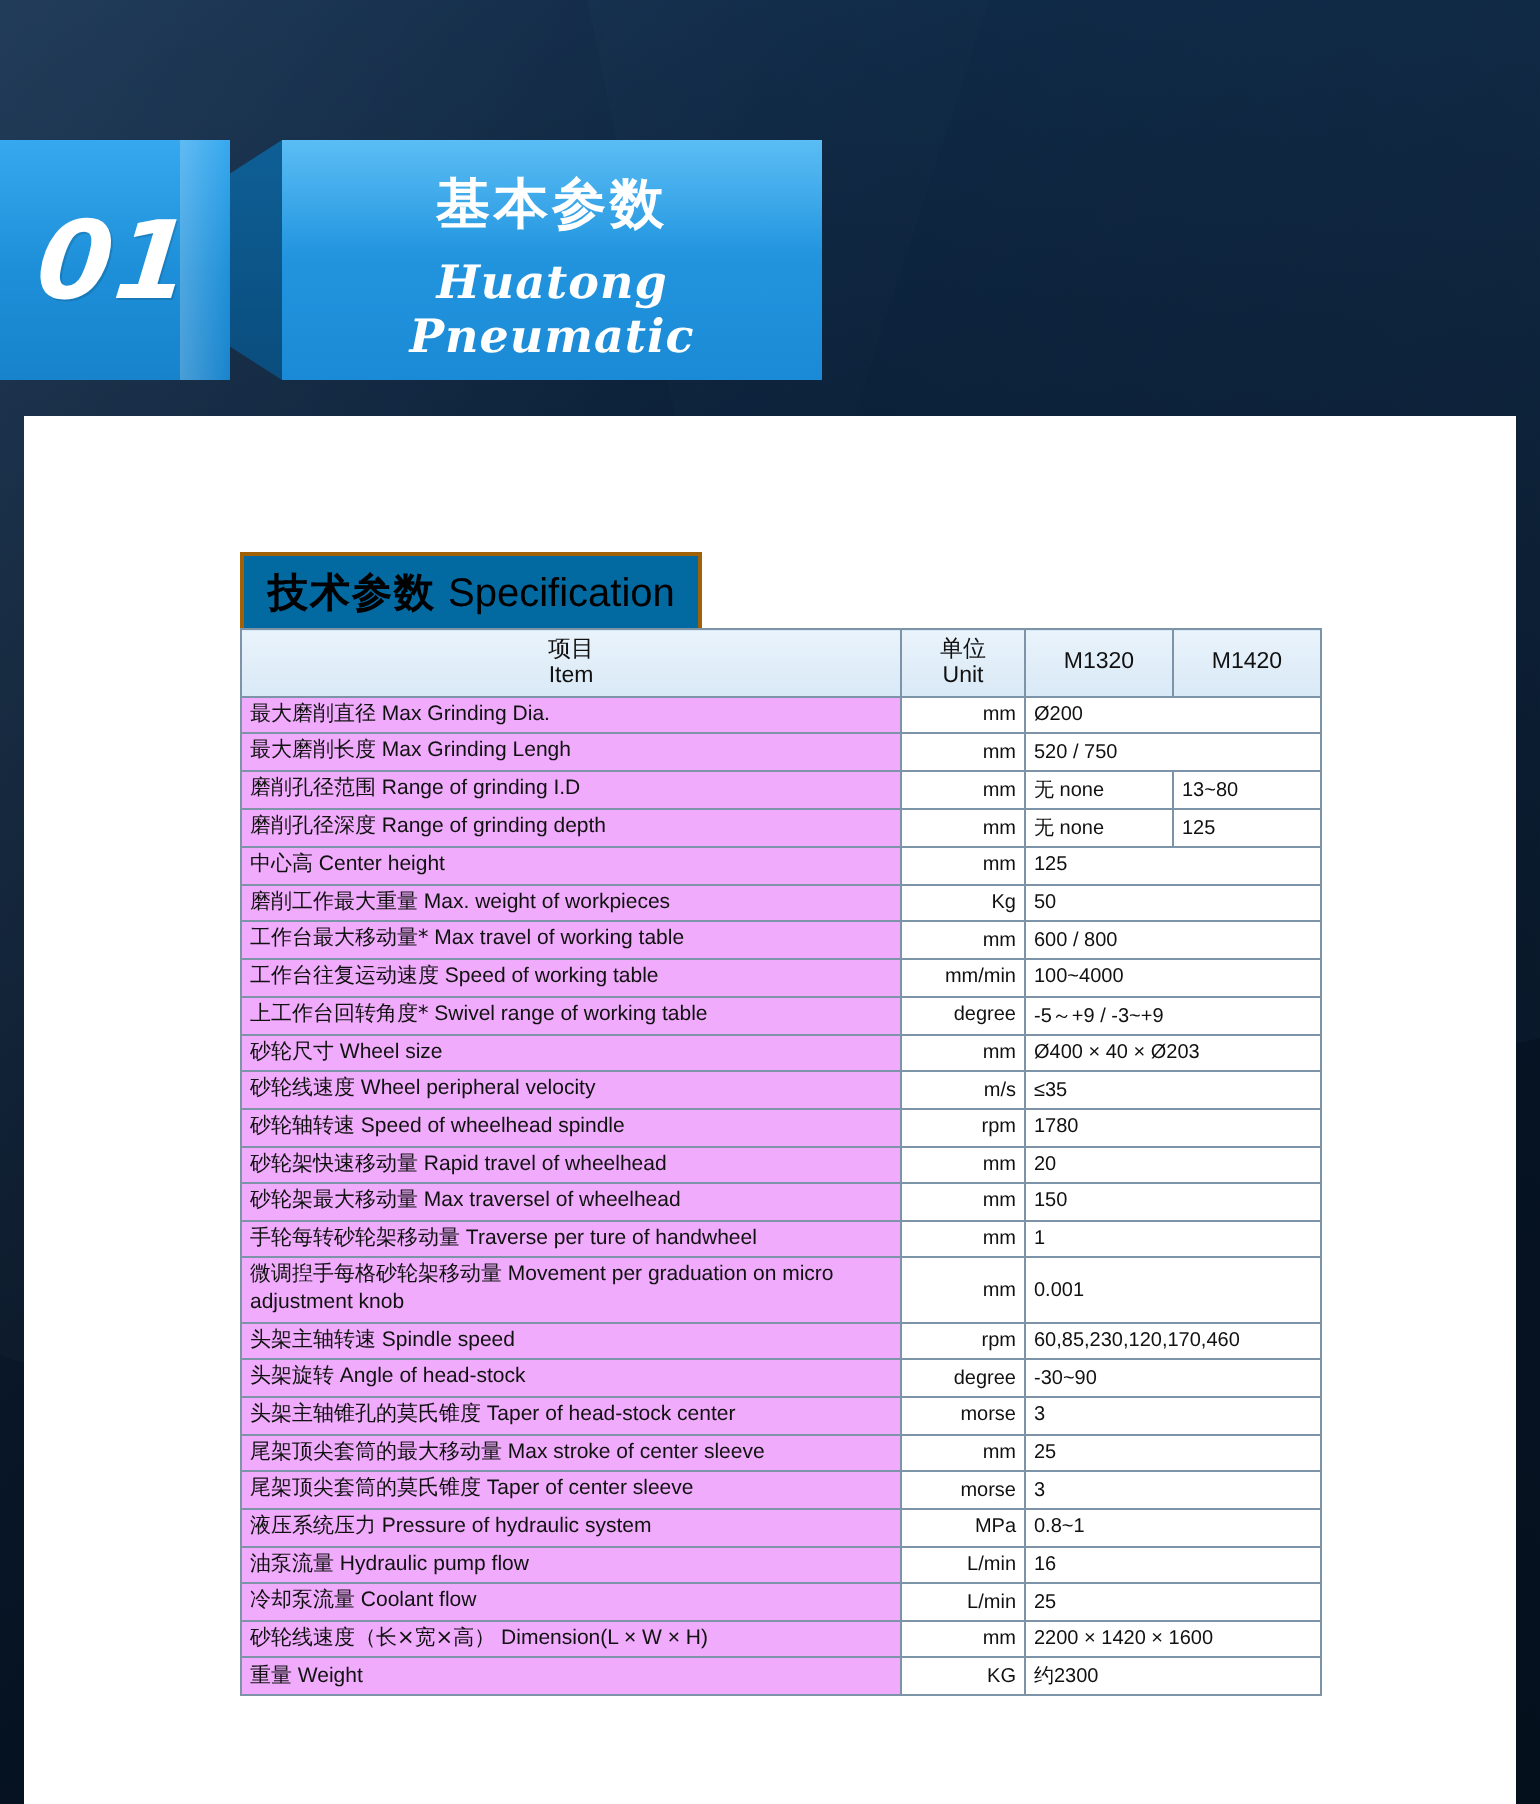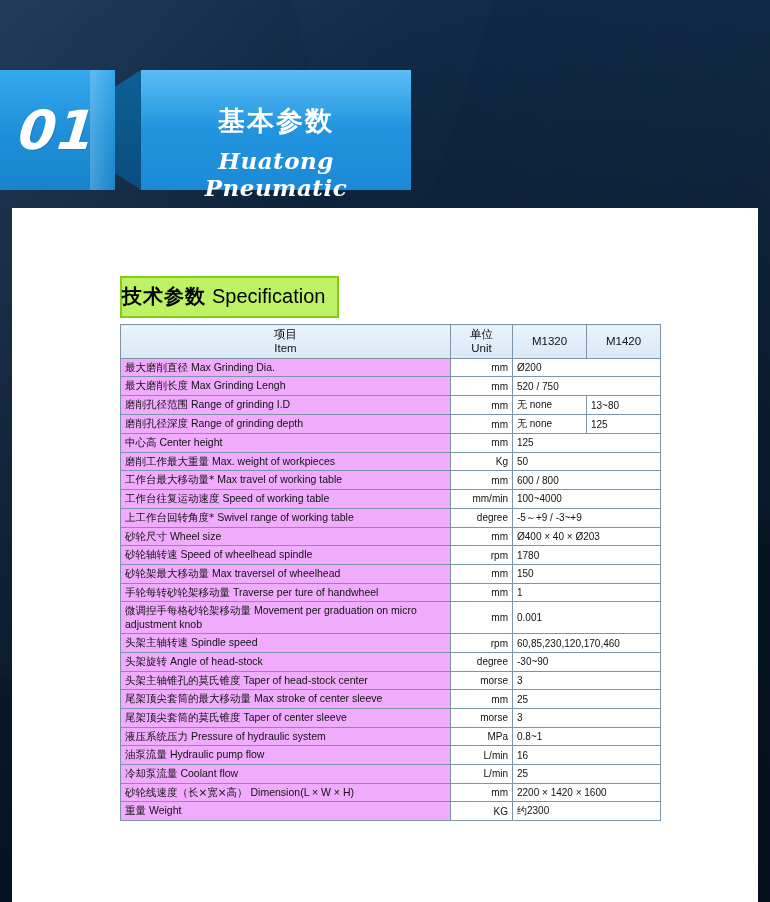--- a/index.html
+++ b/index.html
@@ -74,21 +74,21 @@
     background: linear-gradient(90deg, rgba(255,255,255,0.22), rgba(255,255,255,0));
   }
   .banner-fold {
     width: 26px;
     background: linear-gradient(180deg, #0e5f96, #0a4d7d);
     clip-path: polygon(0 14%, 100% 0, 100% 100%, 0 86%);
   }
   .banner-main {
     width: 270px;
     background: linear-gradient(180deg, #3bb0f2 0%, #2294de 50%, #1b8ad6 100%);
-    padding: 29px 18px 10px 18px;
+    padding: 10px 18px 10px 18px;
     box-sizing: border-box;
     position: relative;
   }
   .banner-main::after {
     content: "";
     position: absolute;
     left: 0; right: 0; top: 0;
     height: 46%;
     background: linear-gradient(180deg, rgba(255,255,255,0.16), rgba(255,255,255,0));
     pointer-events: none;
@@ -122,43 +122,43 @@
     height: 694px;
     background: #ffffff;
     box-sizing: border-box;
   }
 
   
   .spec-heading {
     position: absolute;
     left: 108px;
     top: 68px;
-    border: 2px solid #84cc16;
-    padding: 5px 12px 6px 0;
-    background: #bef264;
+    border: 2px solid #a16207;
+    padding: 5px 12px 6px 12px;
+    background: #0369a1;
   }
   .spec-heading .cn {
     font-family: "DejaVu Sans", sans-serif;
     font-size: 20px;
     font-weight: bold;
     color: #000000;
     letter-spacing: 1px;
   }
   .spec-heading .en {
     font-family: "Liberation Sans", sans-serif;
     font-size: 20px;
     color: #000000;
     margin-left: 6px;
   }
 
   
   table.spec {
     position: absolute;
     left: 108px;
-    top: 116px;
+    top: 106px;
     width: 540px;
     border-collapse: collapse;
     table-layout: fixed;
     font-size: 10.5px;
     color: #111;
   }
   table.spec td, table.spec th {
     border: 1px solid #7d93a8;
     padding: 2px 4px;
     vertical-align: middle;
@@ -292,25 +292,35 @@
           <td class="item"><span class="cnlabel">上工作台回转角度*</span><span class="enlabel"> Swivel range of working table</span></td>
           <td class="unit">degree</td>
           <td class="val" colspan="2">-5～+9 / -3~+9</td>
         </tr>
         <tr>
           <td class="item"><span class="cnlabel">砂轮尺寸</span><span class="enlabel"> Wheel size</span></td>
           <td class="unit">mm</td>
           <td class="val" colspan="2">Ø400 × 40 × Ø203</td>
         </tr>
         <tr>
+          <td class="item"><span class="cnlabel">砂轮线速度</span><span class="enlabel"> Wheel peripheral velocity</span></td>
+          <td class="unit">m/s</td>
+          <td class="val" colspan="2">≤35</td>
+        </tr>
+        <tr>
           <td class="item"><span class="cnlabel">砂轮轴转速</span><span class="enlabel"> Speed of wheelhead spindle</span></td>
           <td class="unit">rpm</td>
           <td class="val" colspan="2">1780</td>
         </tr>
         <tr>
+          <td class="item"><span class="cnlabel">砂轮架快速移动量</span><span class="enlabel"> Rapid travel of wheelhead</span></td>
+          <td class="unit">mm</td>
+          <td class="val" colspan="2">20</td>
+        </tr>
+        <tr>
           <td class="item"><span class="cnlabel">砂轮架最大移动量</span><span class="enlabel"> Max traversel of wheelhead</span></td>
           <td class="unit">mm</td>
           <td class="val" colspan="2">150</td>
         </tr>
         <tr>
           <td class="item"><span class="cnlabel">手轮每转砂轮架移动量</span><span class="enlabel"> Traverse per ture of handwheel</span></td>
           <td class="unit">mm</td>
           <td class="val" colspan="2">1</td>
         </tr>
         <tr>

